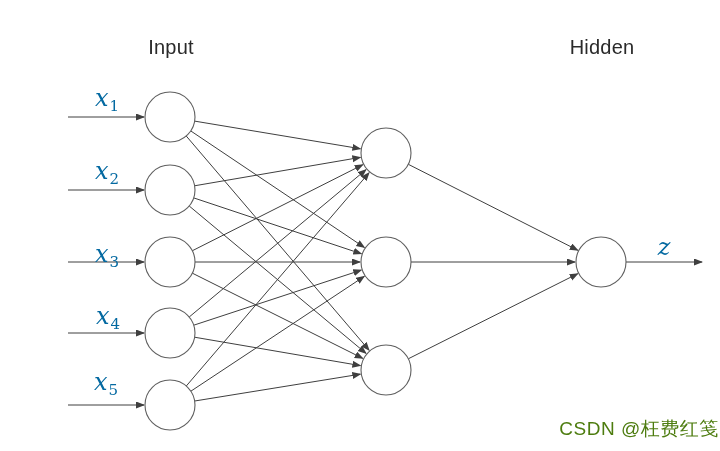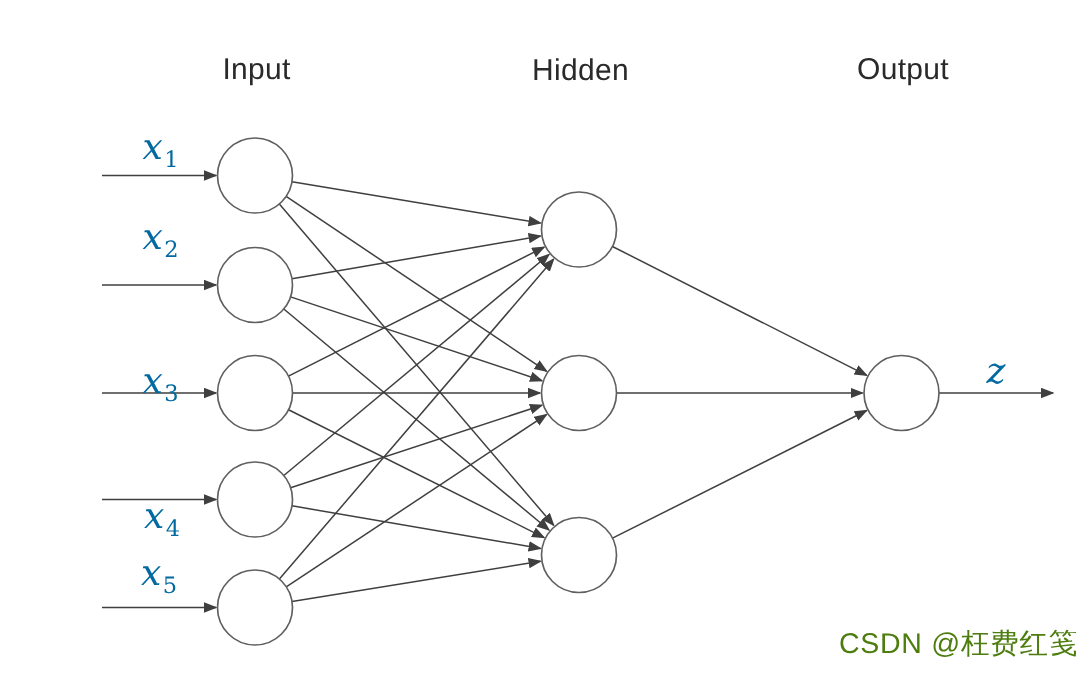--- a/index.html
+++ b/index.html
@@ -83,34 +83,33 @@
       <circle cx="170" cy="333" r="25" fill="#ffffff" stroke="#5f5f5f" stroke-width="1.1"></circle>
       <circle cx="170" cy="405" r="25" fill="#ffffff" stroke="#5f5f5f" stroke-width="1.1"></circle>
       <circle cx="386" cy="153" r="25" fill="#ffffff" stroke="#5f5f5f" stroke-width="1.1"></circle>
       <circle cx="386" cy="262" r="25" fill="#ffffff" stroke="#5f5f5f" stroke-width="1.1"></circle>
       <circle cx="386" cy="370" r="25" fill="#ffffff" stroke="#5f5f5f" stroke-width="1.1"></circle>
       <circle cx="601" cy="262" r="25" fill="#ffffff" stroke="#5f5f5f" stroke-width="1.1"></circle>
     </svg>
 
   <div class="pos layer-label" style="left: 171px; top: 47px;">Input</div>
 
-  <div class="pos layer-label" style="left: 387px; top: 48px;">Hidden</div>
 
-  <div class="pos layer-label" style="left: 602px; top: 47px;">Output</div>
+  <div class="pos layer-label" style="left: 602px; top: 47px;">Hidden</div>
 
   <div class="pos math-label" style="left: 107px; top: 100px;">
     <span>x</span><sub>1</sub>
   </div>
-  <div class="pos math-label" style="left: 107px; top: 160px;">
+  <div class="pos math-label" style="left: 107px; top: 173px;">
     <span>x</span><sub>2</sub>
   </div>
   <div class="pos math-label" style="left: 107px; top: 256px;">
     <span>x</span><sub>3</sub>
   </div>
-  <div class="pos math-label" style="left: 108px; top: 318px; margin-top: 28px;">
+  <div class="pos math-label" style="left: 108px; top: 318px;">
     <span>x</span><sub>4</sub>
   </div>
   <div class="pos math-label" style="left: 106px; top: 384px;">
     <span>x</span><sub>5</sub>
   </div>
 
   <div class="pos math-label" style="left: 664px; top: 247px;">z</div>
 
   <div class="pos watermark" style="left: 639px; top: 429px;">CSDN @枉费红笺</div>
 

